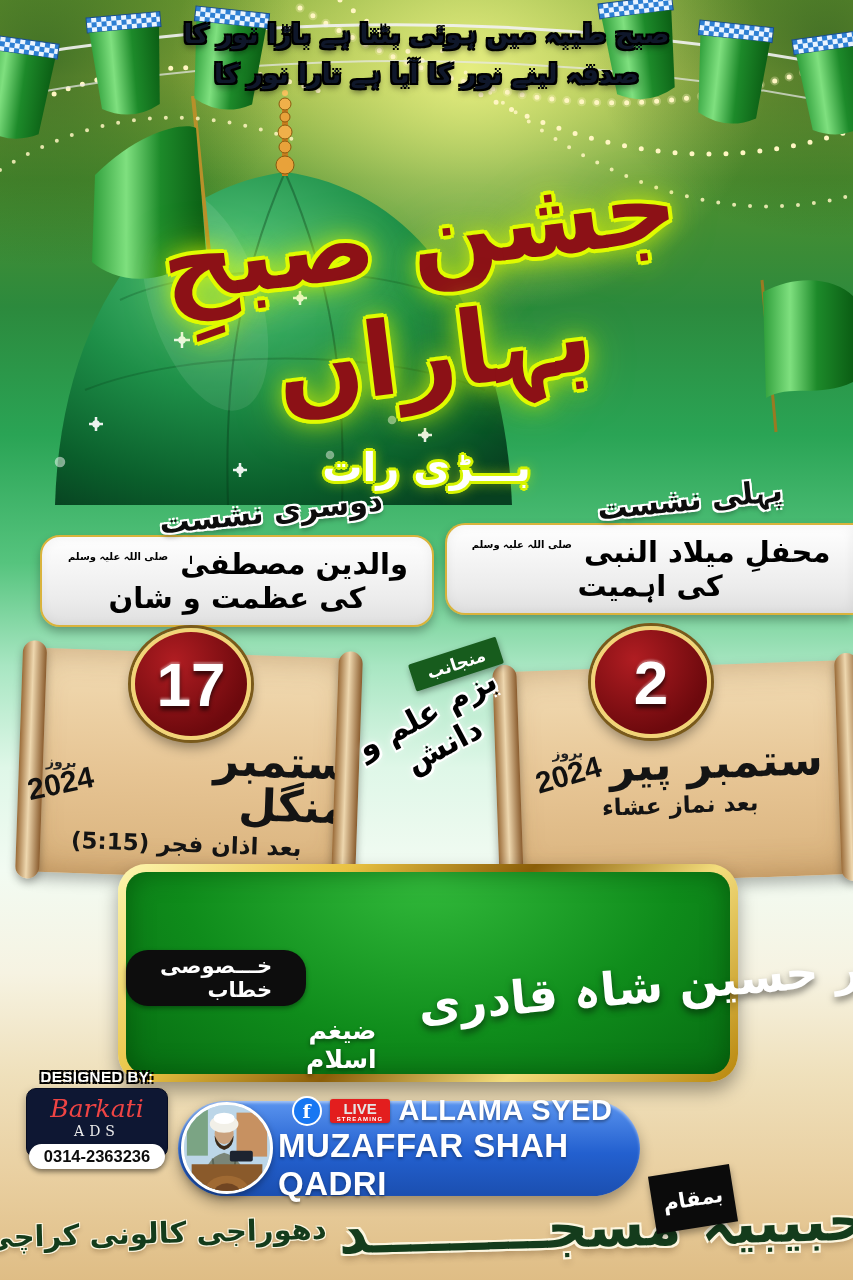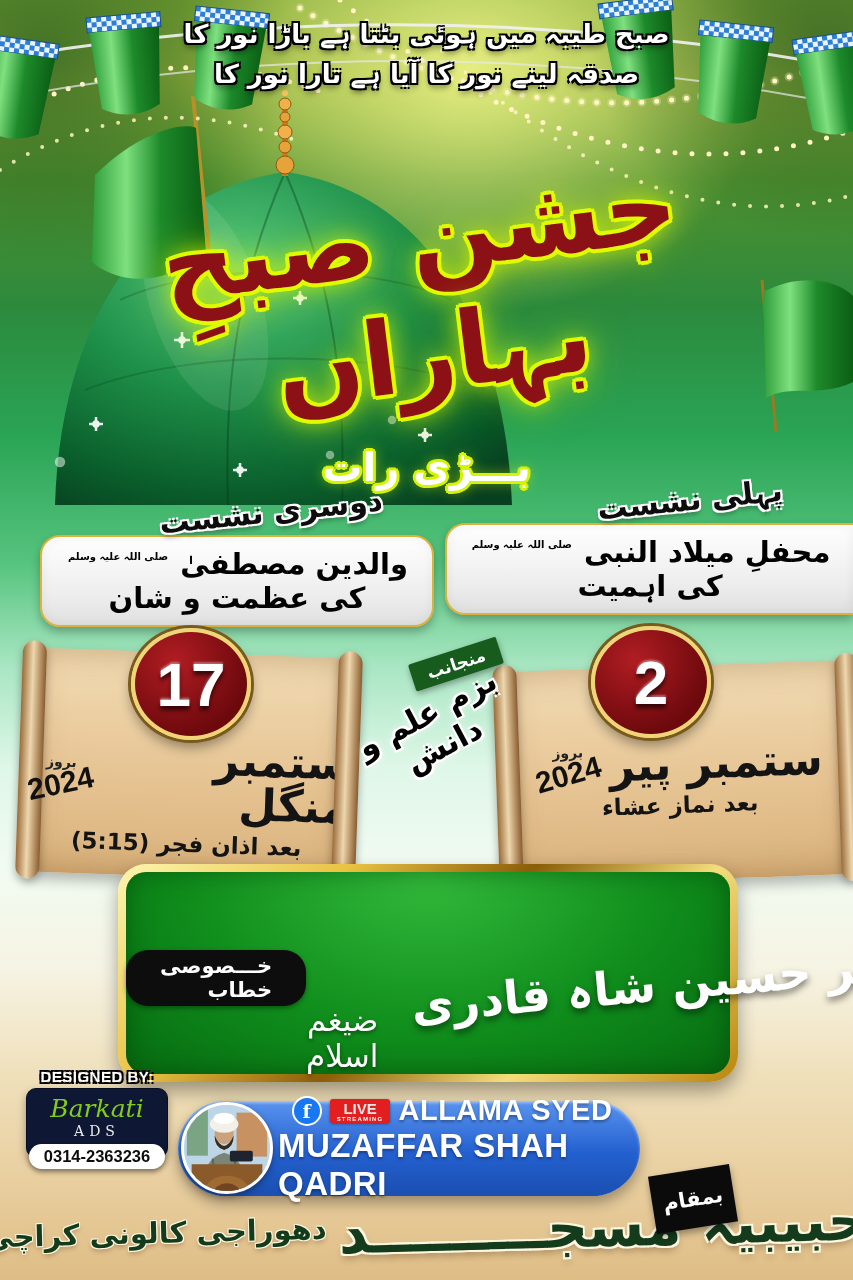--- a/index.html
+++ b/index.html
@@ -4,21 +4,21 @@
 <style>
   *{margin:0;padding:0;box-sizing:border-box}
   html,body{background:#222}
   body{width:853px;height:1280px;margin:0 auto;font-family:"DejaVu Sans",sans-serif}
   .poster{position:relative;width:853px;height:1280px;overflow:hidden;background:#2e8b44}
   .bg{position:absolute;inset:0;z-index:0}
   .urdu{direction:rtl;unicode-bidi:embed}
 
   
   .couplet{position:absolute;top:14px;left:50%;transform:translateX(-50%);width:600px;text-align:center;z-index:5;
-    color:#ffffff;font-size:26px;font-weight:bold;line-height:1.55;
+    color:#0f172a;font-size:26px;font-weight:bold;line-height:1.55;
     text-shadow:-2px -2px 0 #000,2px -2px 0 #000,-2px 2px 0 #000,2px 2px 0 #000,0 4px 6px rgba(0,0,0,.55)}
 
   
   .title-main{position:absolute;top:175px;left:0;width:100%;text-align:center;z-index:5;
     font-size:102px;font-weight:bold;color:#8c1116;transform:rotate(-7deg);
     text-shadow:-4px 0 0 #e0fb00,4px 0 0 #e0fb00,0 -4px 0 #e0fb00,0 4px 0 #e0fb00,
       -3px -3px 0 #e0fb00,3px 3px 0 #e0fb00,-3px 3px 0 #e0fb00,3px -3px 0 #e0fb00,
       0 0 24px rgba(222,250,0,.95),0 0 46px rgba(200,240,0,.6)}
   .subtitle{position:absolute;top:444px;left:50%;transform:translateX(-50%);z-index:5;
     font-size:40px;font-weight:bold;color:#ffffff;white-space:nowrap;
@@ -78,33 +78,33 @@
 
   
   .banner{position:absolute;left:118px;top:864px;width:620px;height:218px;z-index:7;border-radius:28px;padding:8px;
     background:linear-gradient(135deg,#fdf6b0,#e9c242 28%,#8a5d07 50%,#f3dd7c 72%,#b8860b);
     box-shadow:0 9px 18px rgba(0,0,0,.35)}
   .banner-inner{width:100%;height:100%;border-radius:20px;position:relative;
     background:radial-gradient(ellipse at 50% 0%,#33bb3c,#0f8c1b 58%,#076c12);
     display:flex;flex-direction:row;align-items:center;box-shadow:inset 0 0 26px rgba(0,60,0,.5)}
   .banner-hdr{margin-top:9px;background:#0d0d0d;color:#fff;font-size:21px;font-weight:bold;
     padding:4px 34px;border-radius:22px;box-shadow:0 2px 5px rgba(0,0,0,.4)}
-  .banner-hon{align-self:flex-end;margin:4px 32px 0 0;color:#fff;font-size:31px;font-weight:normal;
+  .banner-hon{align-self:flex-end;margin:4px 40px 0 0;color:#fff;font-size:25px;font-weight:bold;
     text-shadow:0 2px 4px rgba(0,0,0,.45)}
   .banner-name{margin-top:2px;color:#fff;font-size:46px;font-weight:bold;white-space:nowrap;
     transform:rotate(-5deg);text-shadow:0 4px 7px rgba(0,0,0,.5)}
 
   
   .designer{position:absolute;left:26px;top:1068px;width:142px;text-align:center;z-index:8;
     font-family:"Liberation Sans",sans-serif}
   .designer-label{color:#fff;font-size:15px;font-weight:bold;letter-spacing:.5px;
     text-shadow:-2px -2px 0 #000,2px -2px 0 #000,-2px 2px 0 #000,2px 2px 0 #000}
   .designer-card{position:relative;margin-top:3px;background:#0e1733;border:1px solid #070d22;
     border-radius:10px;padding:6px 4px 18px;box-shadow:0 4px 8px rgba(0,0,0,.35)}
-  .designer-brand{font-family:"DejaVu Serif",serif;font-style:italic;color:#84cc16;font-size:25px;line-height:1.1}
+  .designer-brand{font-family:"DejaVu Serif",serif;font-style:italic;color:#ef4444;font-size:25px;line-height:1.1}
   .designer-sub{color:#ececec;font-size:14px;letter-spacing:5px;font-family:"DejaVu Serif",serif}
   .designer-phone{position:absolute;left:2px;right:2px;bottom:-12px;background:#fff;border-radius:14px;
     padding:3px 2px;font-size:16.5px;font-weight:bold;color:#0d0d0d;box-shadow:0 3px 5px rgba(0,0,0,.45)}
 
   
   .live{position:absolute;left:178px;top:1101px;width:462px;height:95px;z-index:8;border-radius:48px;
     background:linear-gradient(180deg,#5a94ef,#2360cf 55%,#1b4fb0);
     box-shadow:0 7px 14px rgba(0,0,0,.32),inset 0 2px 3px rgba(255,255,255,.45)}
   .avatar{position:absolute;left:3px;top:1px;width:92px;height:92px;border-radius:50%;
     border:3px solid #fff;overflow:hidden;background:#bcd6e8;box-shadow:0 3px 7px rgba(0,0,0,.35)}

